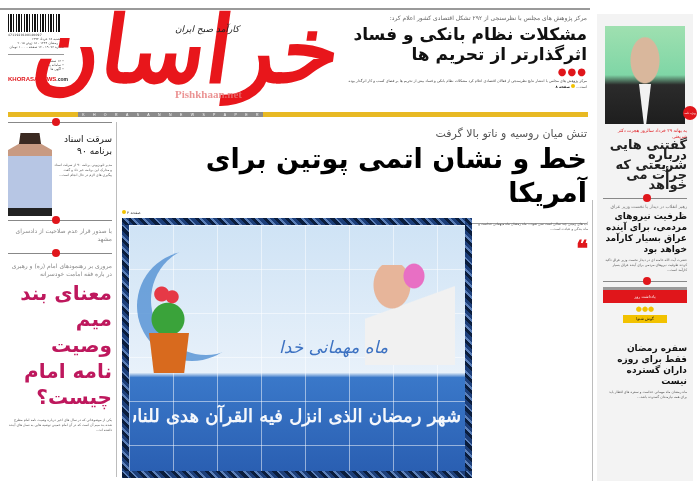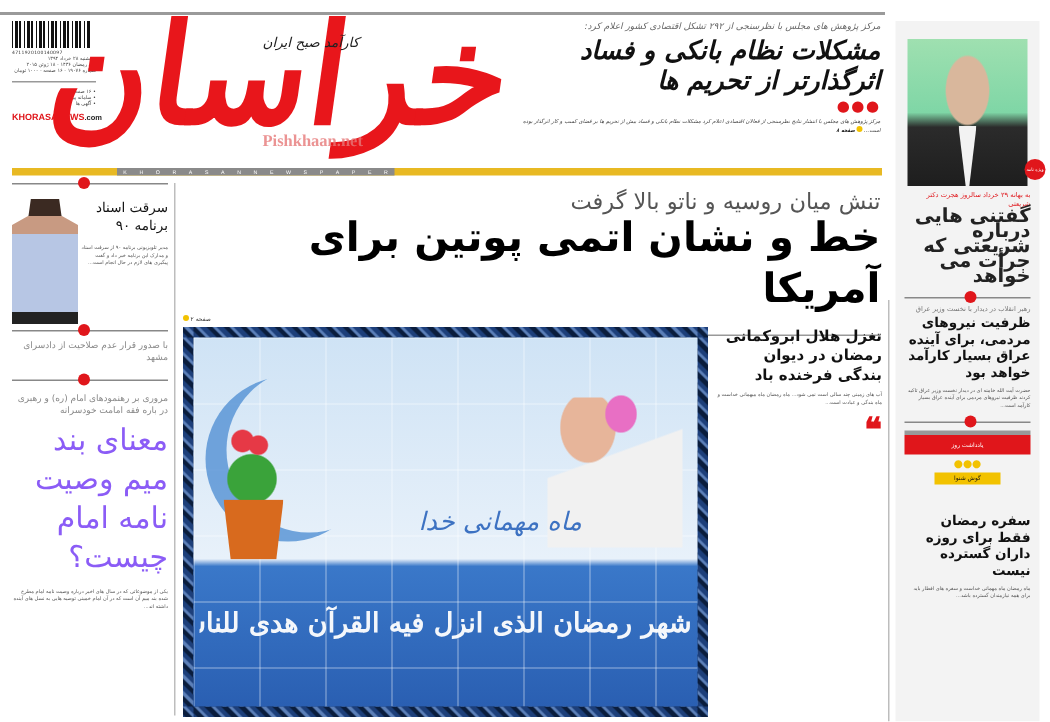--- a/index.html
+++ b/index.html
@@ -19,21 +19,21 @@
   .site { margin-top: 5px; font-size: 6px; font-weight: bold; color: #e0161b; font-family: "Liberation Sans", sans-serif; }
   .site span { color: #222; font-size: 5px; }
 
   
   .logo { position: absolute; left: 80px; top: 6px; width: 260px; height: 100px; }
   .logo-text { position: absolute; right: 0; top: -6px; font-family: "DejaVu Serif", serif; font-size: 92px; font-weight: bold; color: #e8161b; direction: rtl; line-height: 100px; letter-spacing: -4px; transform: skewX(-8deg); }
   .logo-sub { position: absolute; left: 95px; top: 18px; font-size: 9px; font-style: italic; color: #222; direction: rtl; }
   .watermark { position: absolute; left: 95px; top: 82px; font-size: 11px; color: rgba(230,120,120,.8); font-family: Liberation Serif, serif; font-weight: bold; }
 
   
-  .top-story { position: absolute; left: 345px; top: 14px; width: 242px; direction: rtl; text-align: right; font-style: italic; }
+  .top-story { position: absolute; left: 345px; top: 14px; width: 242px; direction: rtl; text-align: right; }
   .kicker-sm { font-size: 6px; color: #666; }
   .hl-top { font-size: 17px; font-weight: bold; line-height: 20px; margin-top: 3px; color: #111; }
   .dots { color: #e0161b; font-size: 10px; margin-top: 2px; letter-spacing: 1px; }
   .body-sm { font-size: 3.6px; line-height: 5px; color: #444; margin-top: 2px; }
   .page-ref { color: #111; font-weight: bold; }
   .page-ref::before { content: ""; display: inline-block; width: 4px; height: 4px; background: #f2c200; border-radius: 50%; margin-left: 1px; }
 
   
   .ribbon { position: absolute; left: 8px; top: 112px; width: 580px; height: 5px; background: #e8b923; }
   .ribbon-dark { position: absolute; left: 70px; top: 0; width: 185px; height: 5px; background: #8a8a8a; display: flex; justify-content: space-around; align-items: center; }
@@ -59,26 +59,26 @@
 
   
   .left-col { position: absolute; left: 8px; top: 122px; width: 104px; direction: rtl; text-align: right; }
   .l-item { position: relative; }
   .l-photo { position: absolute; left: 0; top: 6px; width: 44px; height: 88px; background: linear-gradient(180deg,#fff 0 5px, #3b2a22 5px 16px, #c89a82 16px 28px, #b7c6e4 28px 80px, #222 80px 88px); clip-path: polygon(30% 0,70% 0,75% 18%,100% 25%,100% 100%,0 100%,0 25%,25% 18%); }
   .l-sep { height: 1px; background: #888; margin-right: 0; position: relative; }
   .l-sep .num { position: absolute; left: 44px; top: -4px; width: 8px; height: 8px; border-radius: 50%; background: #e0161b; }
   .l-hl { font-size: 9px; font-weight: normal; line-height: 12px; color: #111; }
   .l-body { font-size: 3.4px; line-height: 5px; color: #555; }
   .l-kicker { font-size: 6px; color: #888; line-height: 8px; }
-  .l-hl-big { font-size: 20px; font-weight: normal; line-height: 26px; color: #8b5cf6; }
+  .l-hl-big { font-size: 20px; font-weight: bold; line-height: 26px; color: #be185d; }
   .col-line { position: absolute; left: 116px; top: 122px; width: 1px; height: 355px; background: #bdbdbd; }
 
   
   .main { position: absolute; left: 122px; top: 122px; width: 465px; direction: rtl; text-align: right; }
-  .main-kicker { font-size: 15px; color: #555; line-height: 16px; margin-top: 4px; }
+  .main-kicker { font-size: 11px; color: #555; line-height: 16px; margin-top: 4px; }
   .main-hl { font-size: 27px; font-weight: bold; line-height: 34px; color: #000; letter-spacing: -0.5px; }
   .main-ref { font-size: 4px; text-align: left; direction: ltr; color: #333; }
   .main-ref::before { content: ""; display: inline-block; width: 4px; height: 4px; background: #f2c200; border-radius: 50%; margin-right: 1px; }
   .main-hr { height: 1px; background: #999; margin-top: 8px; }
 
   
   .tile-image { position: absolute; left: 122px; top: 218px; width: 350px; height: 260px; background: #0e2d5c; padding: 7px; }
   .tile-border { position: absolute; inset: 0; border: 7px solid transparent; background: repeating-linear-gradient(45deg,#1d3f7a 0 3px,#0a1d3d 3px 6px,#5b7fb8 6px 8px); z-index: 0; }
   .tile-inner { position: relative; z-index: 1; width: 100%; height: 100%; background: linear-gradient(180deg,#cfe3f5 0%, #e8f1fa 60%, #3a78c9 62%, #2a5fb2 100%); overflow: hidden; }
   .tile-grid { position: absolute; inset: 0; background-image: linear-gradient(90deg, rgba(255,255,255,.5) 1px, transparent 1px), linear-gradient(180deg, rgba(255,255,255,.5) 1px, transparent 1px); background-size: 44px 44px; }
@@ -218,19 +218,18 @@
       <div class="flower"></div>
       <div class="pot"></div>
       <div class="hand"></div>
       <div class="butterfly"></div>
       <div class="tile-caption">ماه مهمانی خدا</div>
       <div class="tile-verse">شهر رمضان الذی انزل فیه القرآن هدی للناس و بینات من الهدی و الفرقان</div>
     </div>
   </div>
 
   <div class="mid-col">
-    <div class="m-hl">تغزل هلال ابروکمانی رمضان در دیوان بندگی فرخنده باد</div>
     <div class="m-body">آب های زمینی چند سالی است نمی شود... ماه رمضان ماه میهمانی خداست و ماه بندگی و عبادت است...</div>
     <div class="quote-mark">❝</div>
   </div>
   <div class="mid-line"></div>
 
 </div>
 
 </body></html>

